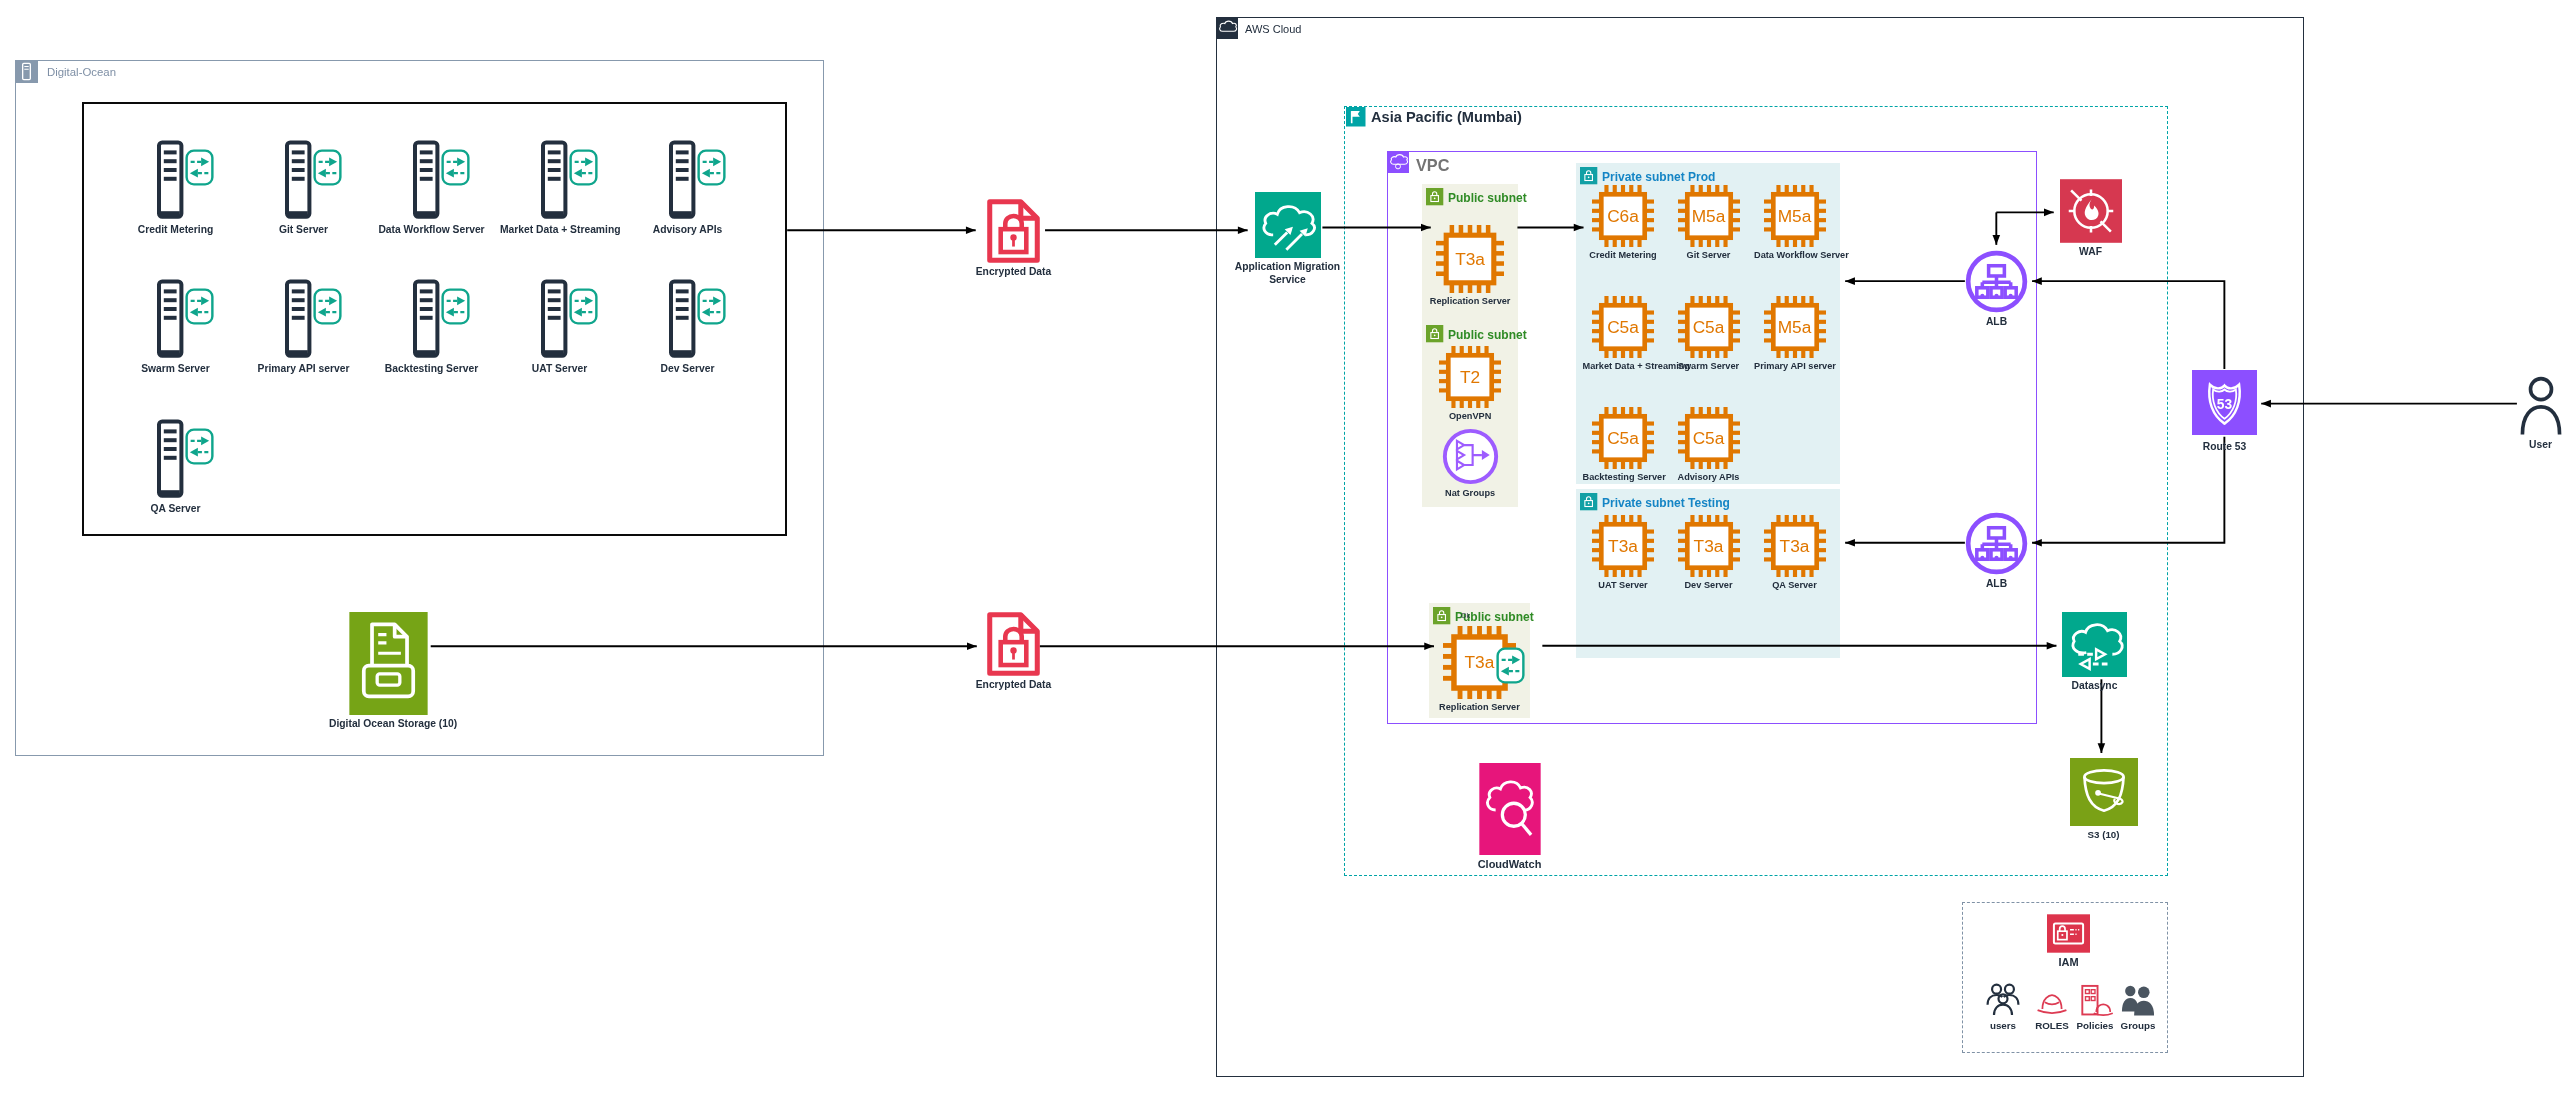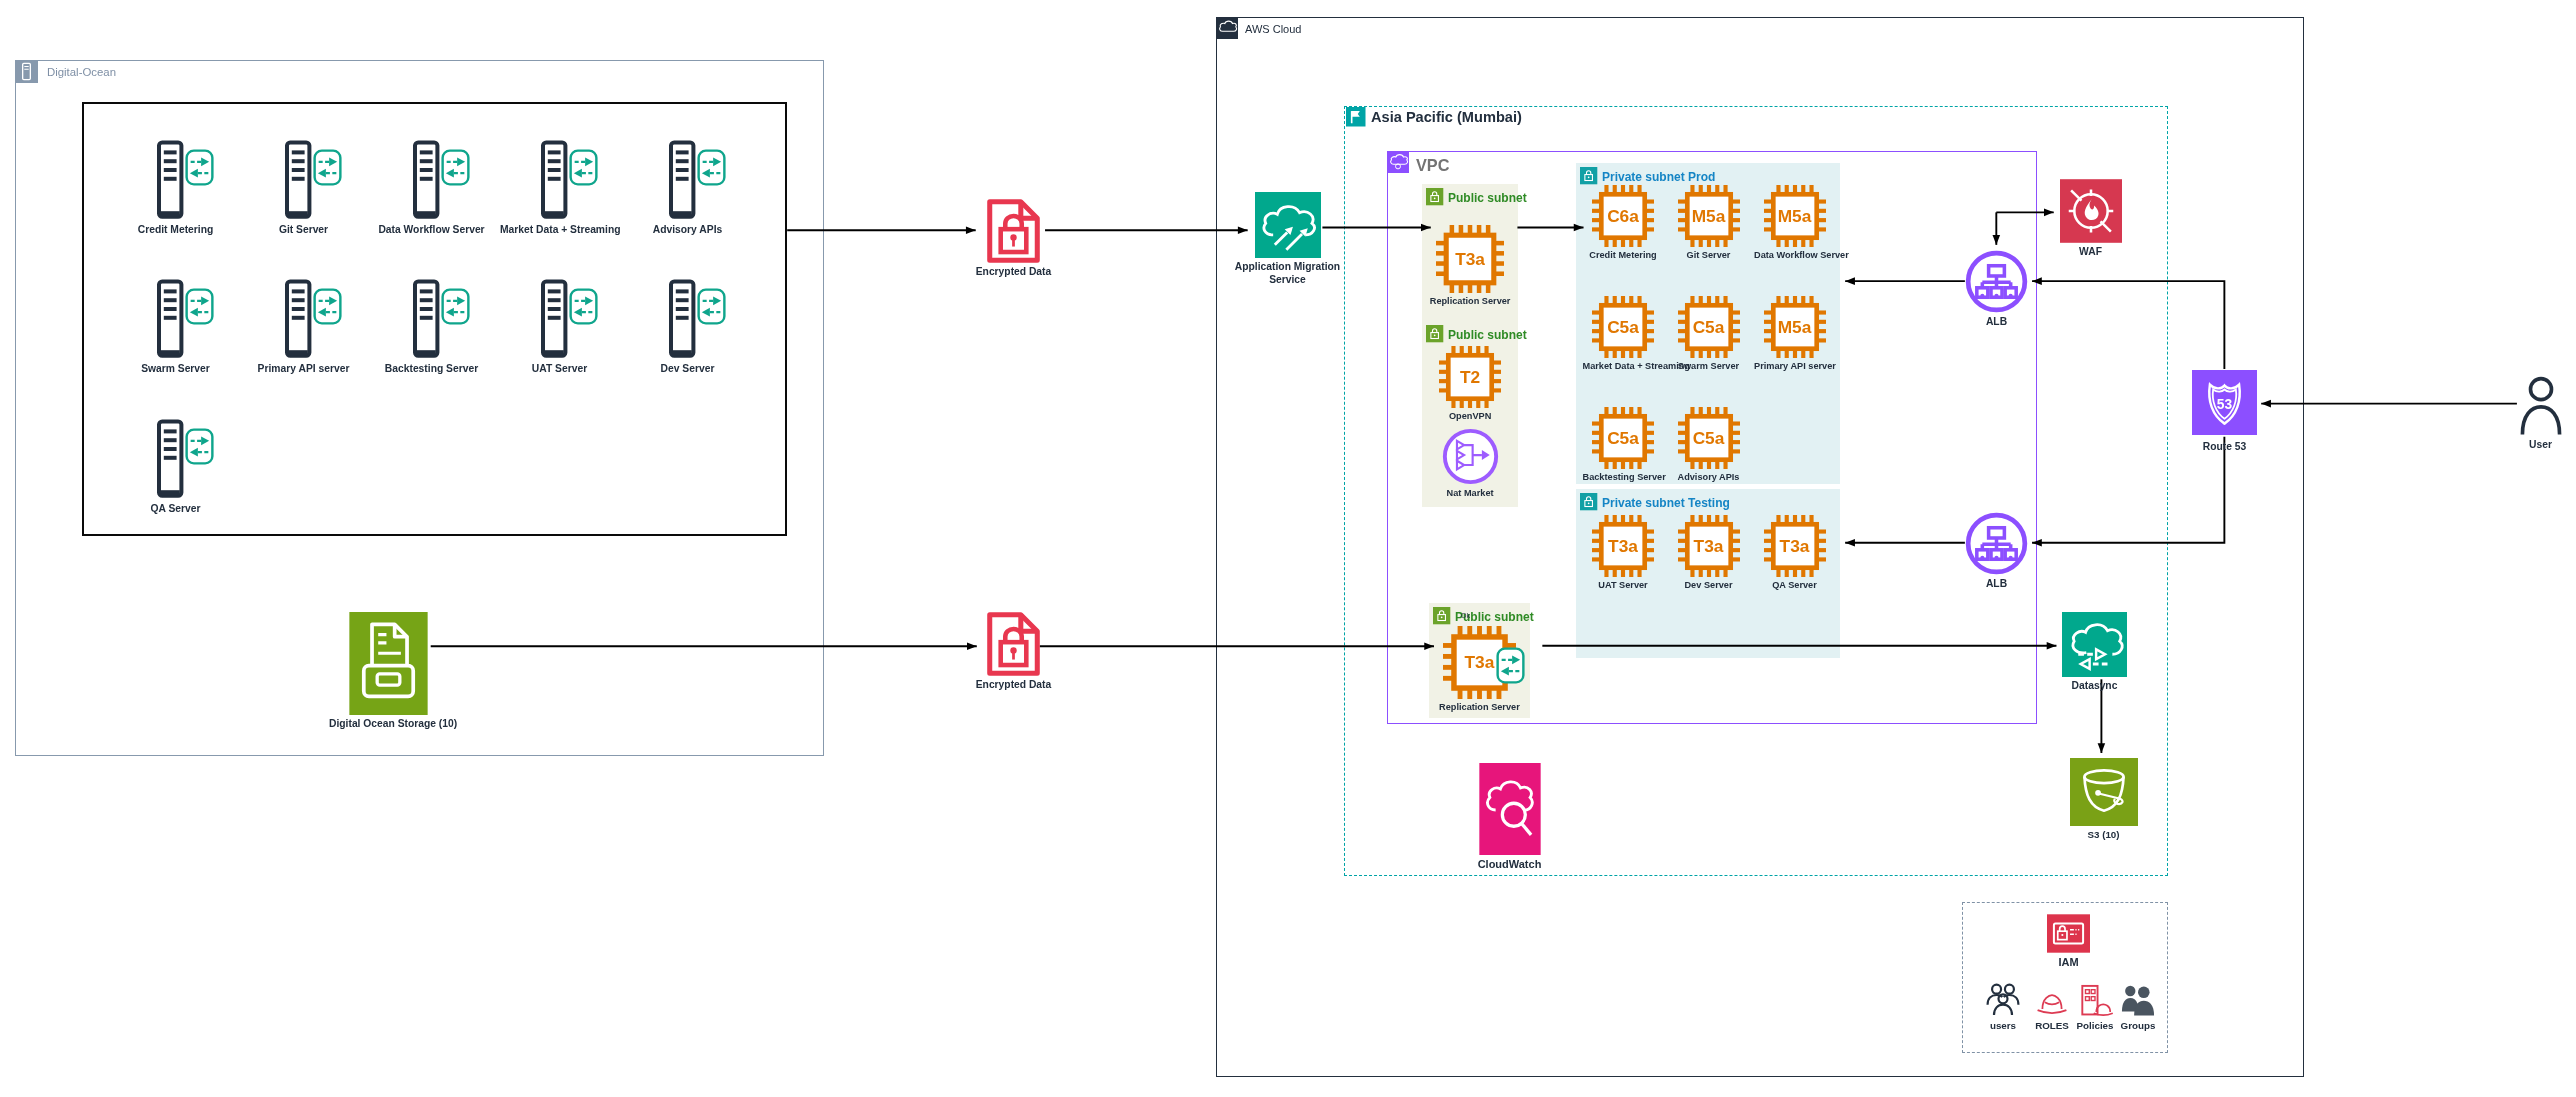--- a/index.html
+++ b/index.html
@@ -33,21 +33,21 @@
   .node-label{margin-top:3.3px;font-size:10.3px;font-weight:bold;color:#232F3E;line-height:1.25;}
   .nowrap{white-space:nowrap;}
   .do-server{position:absolute;width:119px;text-align:center;z-index:4;}
   .server-art{position:relative;width:81px;height:81px;margin:0 auto;}
   .server-art .tower{position:absolute;left:12px;top:0;}
   .server-art .xchg{position:absolute;left:50px;top:8.7px;}
   .chip-cell{position:absolute;width:81px;text-align:center;z-index:4;}
   .chip-art{position:relative;width:62px;height:62px;margin:0 auto;}
   .chip-art svg{position:absolute;left:0;top:0;}
   .chip-code{position:absolute;left:0;top:0;width:100%;height:100%;display:flex;align-items:center;justify-content:center;
-             color:#E07700;font-weight:bold;font-size:17.3px;}
+             color:#E07700;font-weight:normal;font-size:17.3px;}
   .chip-name{margin-top:2.7px;font-size:9.2px;font-weight:bold;color:#232F3E;white-space:nowrap;}
   .big-chip .chip-art{width:68px;height:68px;}
   .note{position:absolute;font-size:7px;color:#232F3E;z-index:6;}
   #wires{position:absolute;left:0;top:0;z-index:3;pointer-events:none;}
   .wire{stroke:#000;stroke-width:3.5px;fill:none;}
   .svc{position:absolute;width:141px;text-align:center;z-index:4;}
   .svc .node-label{font-size:11px;}
   .iam-item{position:absolute;width:50px;text-align:center;z-index:4;}
   .iam-item .node-label{font-size:9.8px;margin-top:3px;}
 </style>
@@ -447,21 +447,21 @@
           <circle cx="40" cy="40" r="36" fill="#fff" stroke="#9D5CFF" stroke-width="5.5"></circle>
           <g stroke="#9D5CFF" stroke-width="3" fill="none">
             <polygon points="21,18 31,24 21,30"></polygon>
             <polygon points="21,32 31,38 21,44"></polygon>
             <polygon points="21,46 31,52 21,58"></polygon>
             <path d="M31 24 H43 V52 H31 M43 38 H56"></path>
           </g>
           <polygon points="56,31 67,38 56,45" fill="#9D5CFF"></polygon>
         </svg>
       </div>
-      <div class="chip-name">Nat Market</div>
+      <div class="chip-name">Nat Groups</div>
     </div>
   </div>
 
   <div class="subnet sn-private" style="left:1576px;top:163px;width:264px;height:321px;">
     <div class="subnet-badge">
       <svg width="17.3" height="17.3" viewBox="0 0 32 32">
         <rect width="32" height="32" fill="#11A0A5"></rect>
         <path d="M12 14 v-3 a4 4 0 0 1 8 0 v3" fill="none" stroke="#fff" stroke-width="2"></path>
         <rect x="9" y="14" width="14" height="11" fill="none" stroke="#fff" stroke-width="2"></rect>
         <circle cx="16" cy="19" r="1.6" fill="#fff"></circle>

